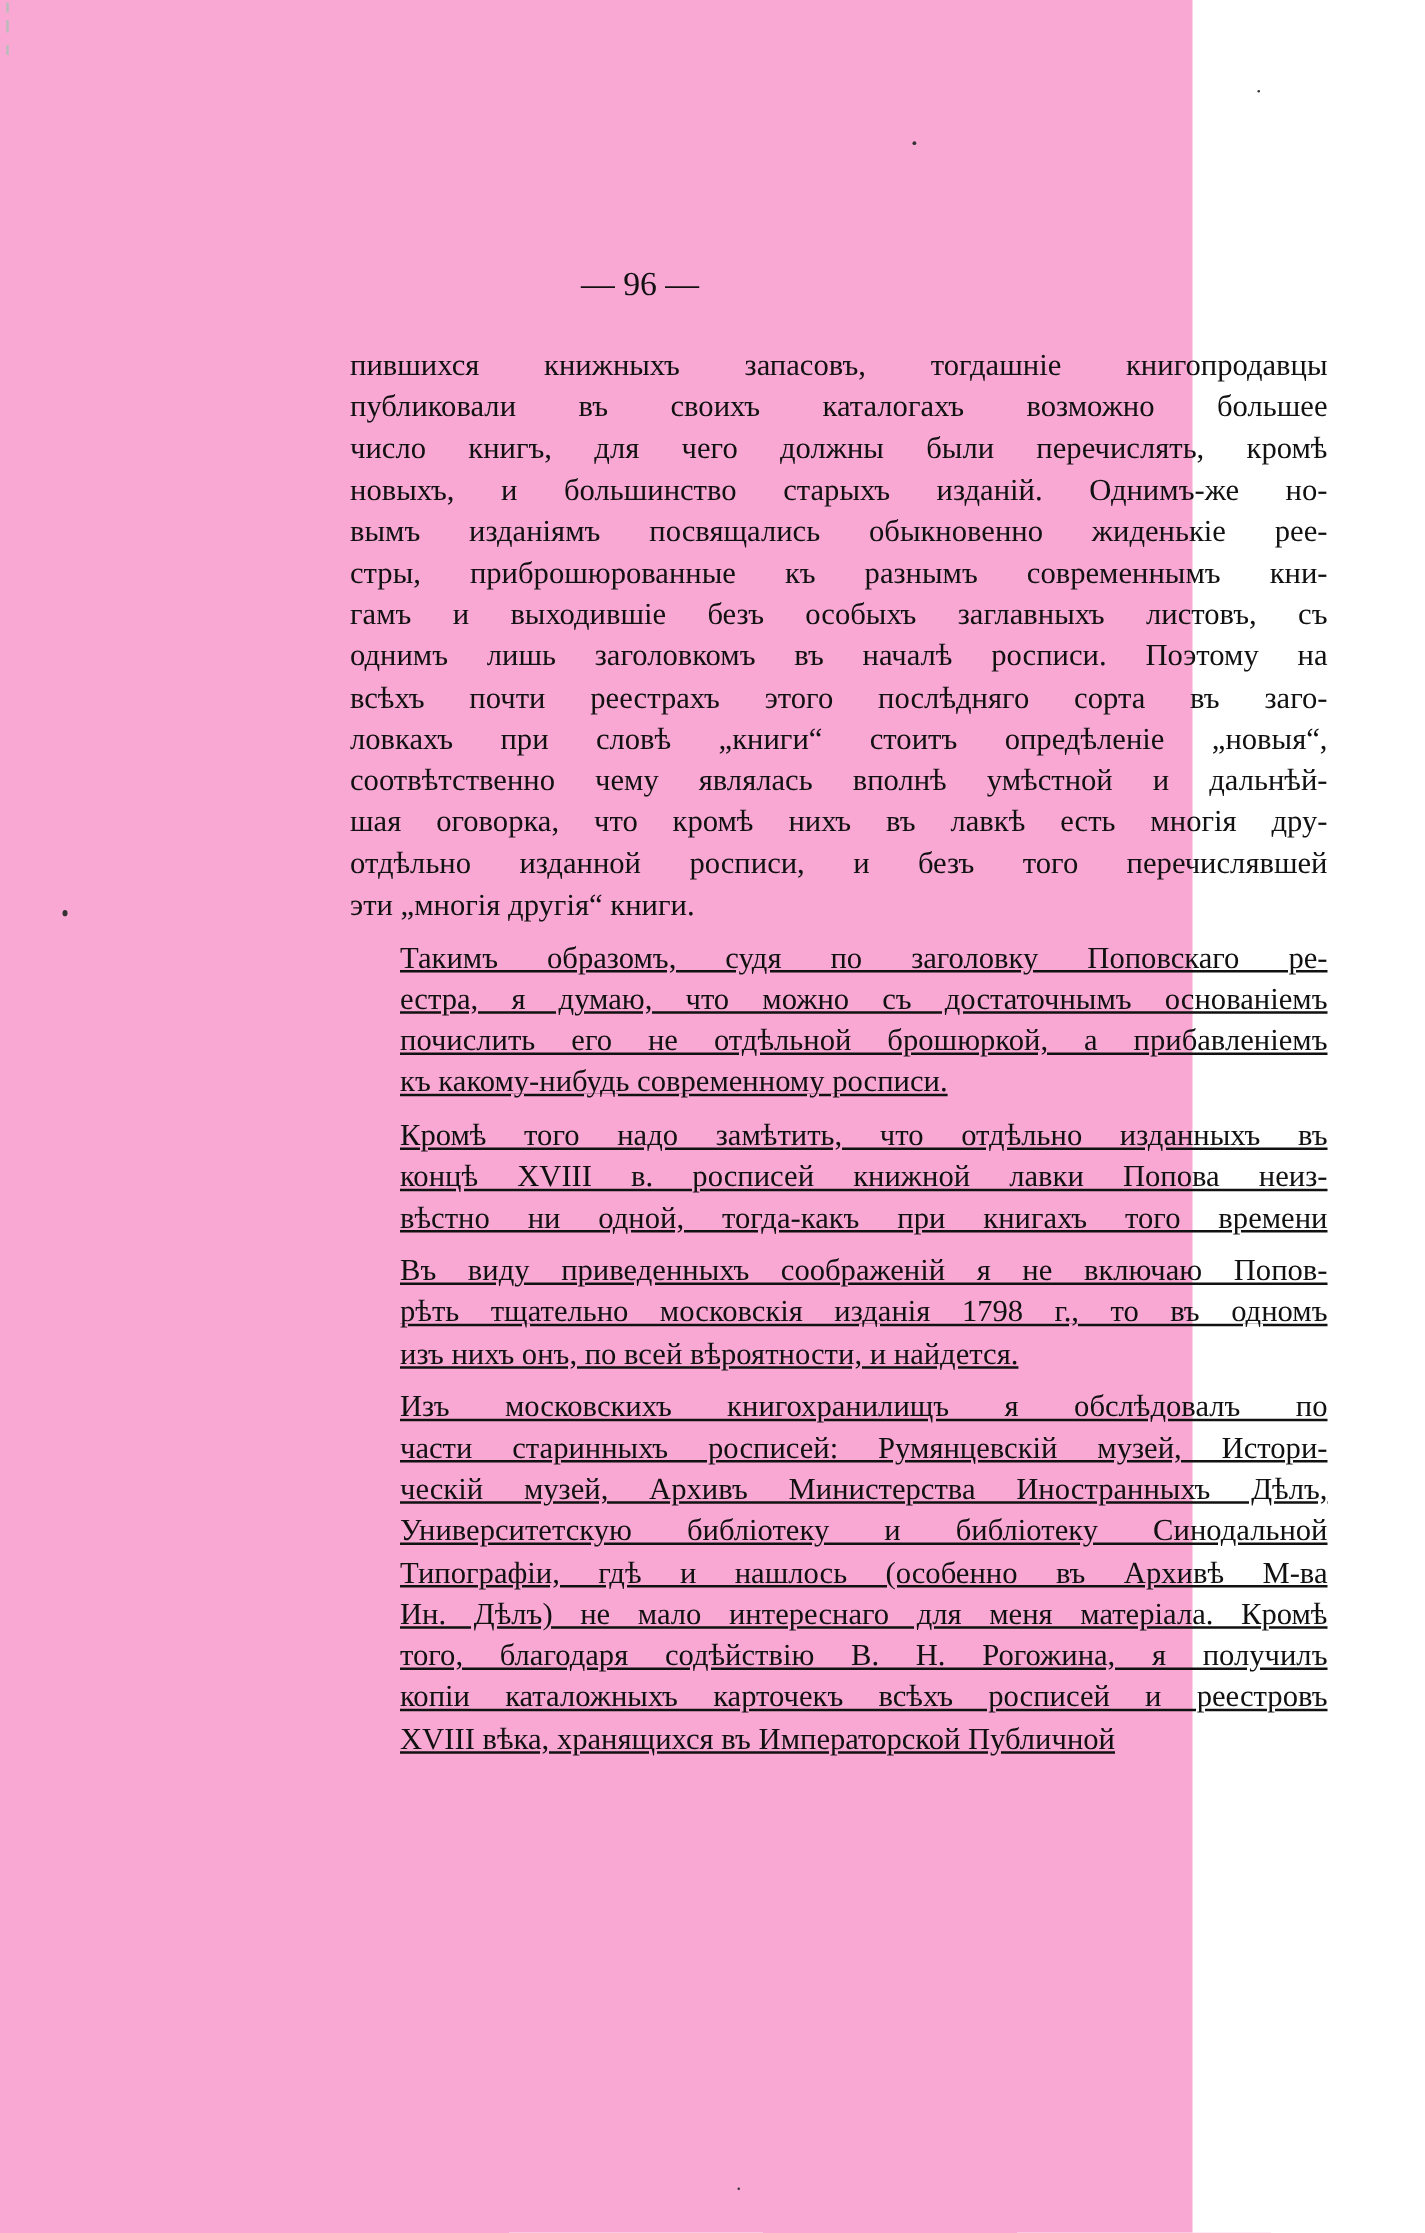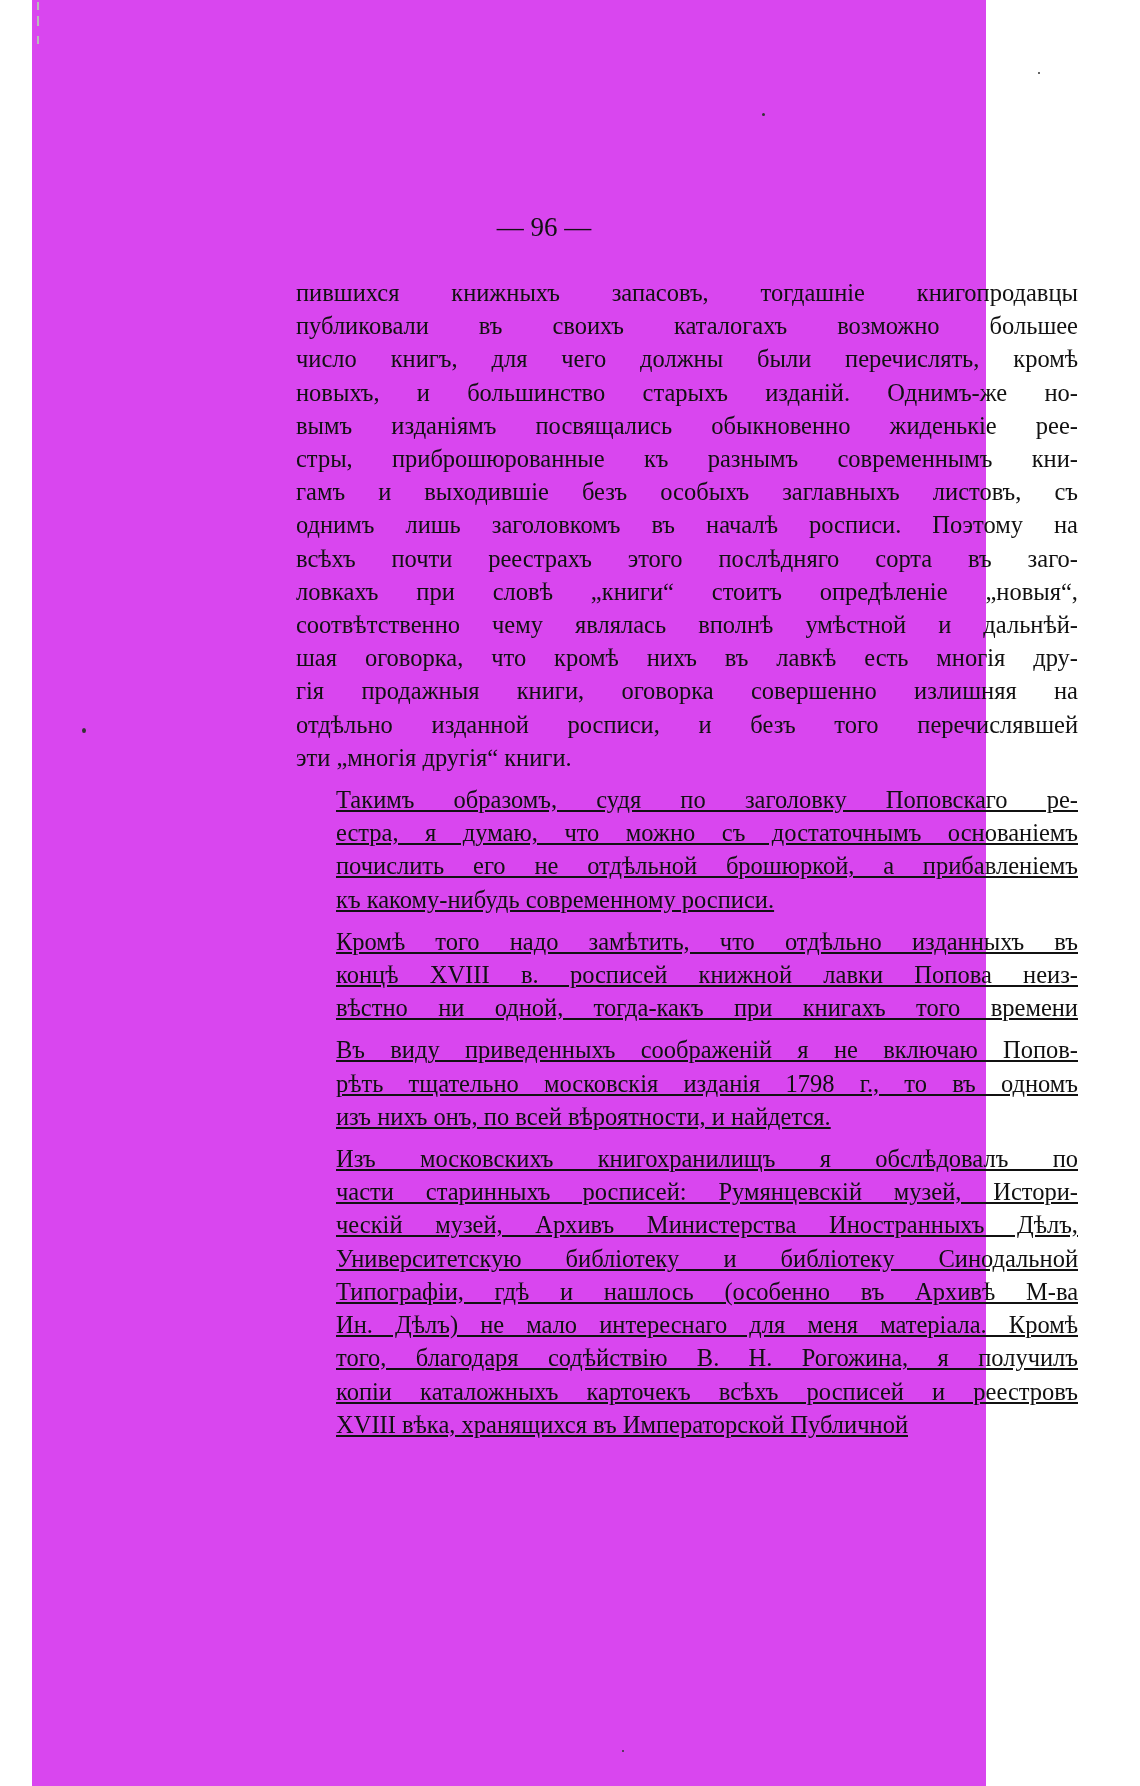--- a/index.html
+++ b/index.html
@@ -1,34 +1,33 @@
 <!DOCTYPE html>
 <html><head>
 <meta charset="utf-8">
 <style>
   html, body { margin: 0; padding: 0; background: #ffffff; }
   body { width: 1140px; height: 1786px; position: relative; overflow: hidden; }
   .page {
     position: absolute; left: 0; top: 0; width: 954px; height: 1786px;
-    background: #d946ef;
-    margin-left: 32px;
+    background: #f9a8d4;
   }
   .edge-mark {
     position: absolute; left: 5px; width: 2px; background: #bbbbbb;
   }
   .speck { position: absolute; width: 3px; height: 3px; border-radius: 50%; background: #333; }
   .page-number {
     position: absolute; top: 212px; left: 0; width: 100%;
     text-align: center;
     font-family: "Liberation Serif", serif;
     font-size: 27px; color: #111;
     padding-left: 70px; box-sizing: border-box;
   }
   .text-block {
-    position: absolute; top: 276px; left: 264px; width: 782px;
+    position: absolute; top: 276px; left: 280px; width: 782px;
     font-family: "Liberation Serif", serif;
     font-size: 24.5px; line-height: 33.2px; color: #111;
     text-align: justify;
   }
   .para { margin: 0; text-indent: 0; }
   .para.indent { text-indent: 40px; margin-top: 9px; text-decoration: underline; }
   .line { display: block; text-align: justify; text-align-last: justify; white-space: nowrap; }
   .line.last { text-align-last: left; }
 </style>
 </head>
@@ -52,21 +51,20 @@
         <span class="line">число книгъ, для чего должны были перечислять, кромѣ</span>
         <span class="line">новыхъ, и большинство старыхъ изданій. Однимъ-же но-</span>
         <span class="line">вымъ изданіямъ посвящались обыкновенно жиденькіе рее-</span>
         <span class="line">стры, приброшюрованные къ разнымъ современнымъ кни-</span>
         <span class="line">гамъ и выходившіе безъ особыхъ заглавныхъ листовъ, съ</span>
         <span class="line">однимъ лишь заголовкомъ въ началѣ росписи. Поэтому на</span>
         <span class="line">всѣхъ почти реестрахъ этого послѣдняго сорта въ заго-</span>
         <span class="line">ловкахъ при словѣ „книги“ стоитъ опредѣленіе „новыя“,</span>
         <span class="line">соотвѣтственно чему являлась вполнѣ умѣстной и дальнѣй-</span>
         <span class="line">шая оговорка, что кромѣ нихъ въ лавкѣ есть многія дру-</span>
-        <span class="line">гія продажныя книги, оговорка совершенно излишняя на</span>
         <span class="line">отдѣльно изданной росписи, и безъ того перечислявшей</span>
         <span class="line last">эти „многія другія“ книги.</span>
       </div>
       <div class="para indent">
         <span class="line" style="text-indent: 40px;">Такимъ образомъ, судя по заголовку Поповскаго ре-</span>
         <span class="line">естра, я думаю, что можно съ достаточнымъ основаніемъ</span>
         <span class="line">почислить его не отдѣльной брошюркой, а прибавленіемъ</span>
         <span class="line last">къ какому-нибудь современному росписи.</span>
       </div>
       <div class="para indent">

